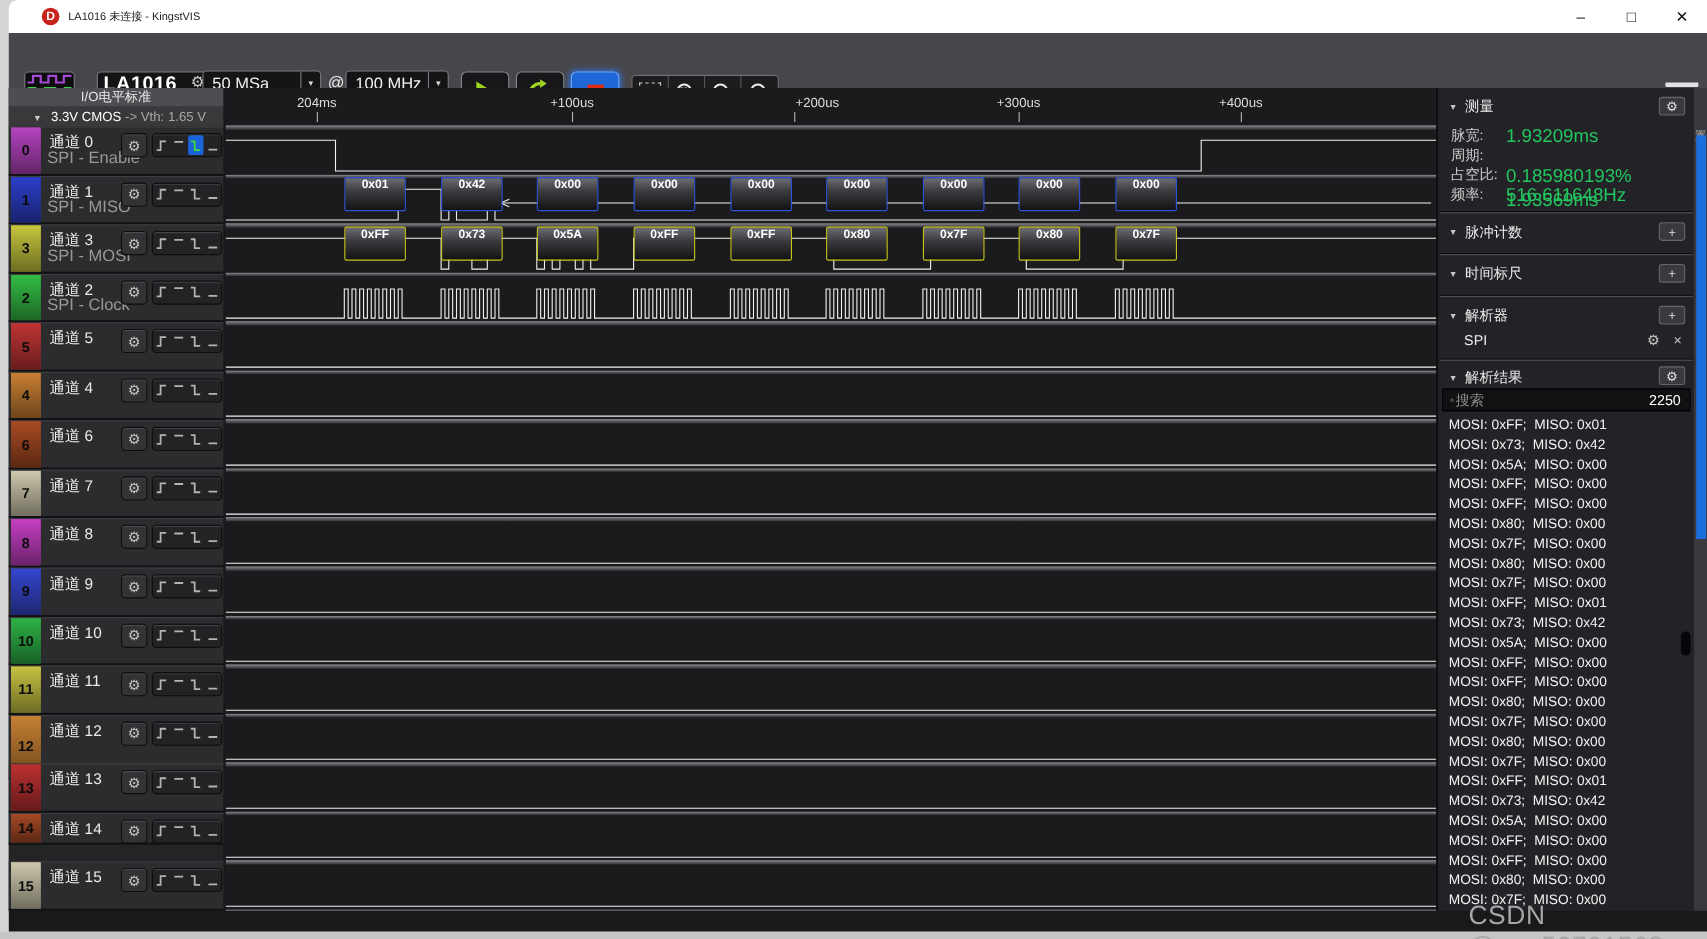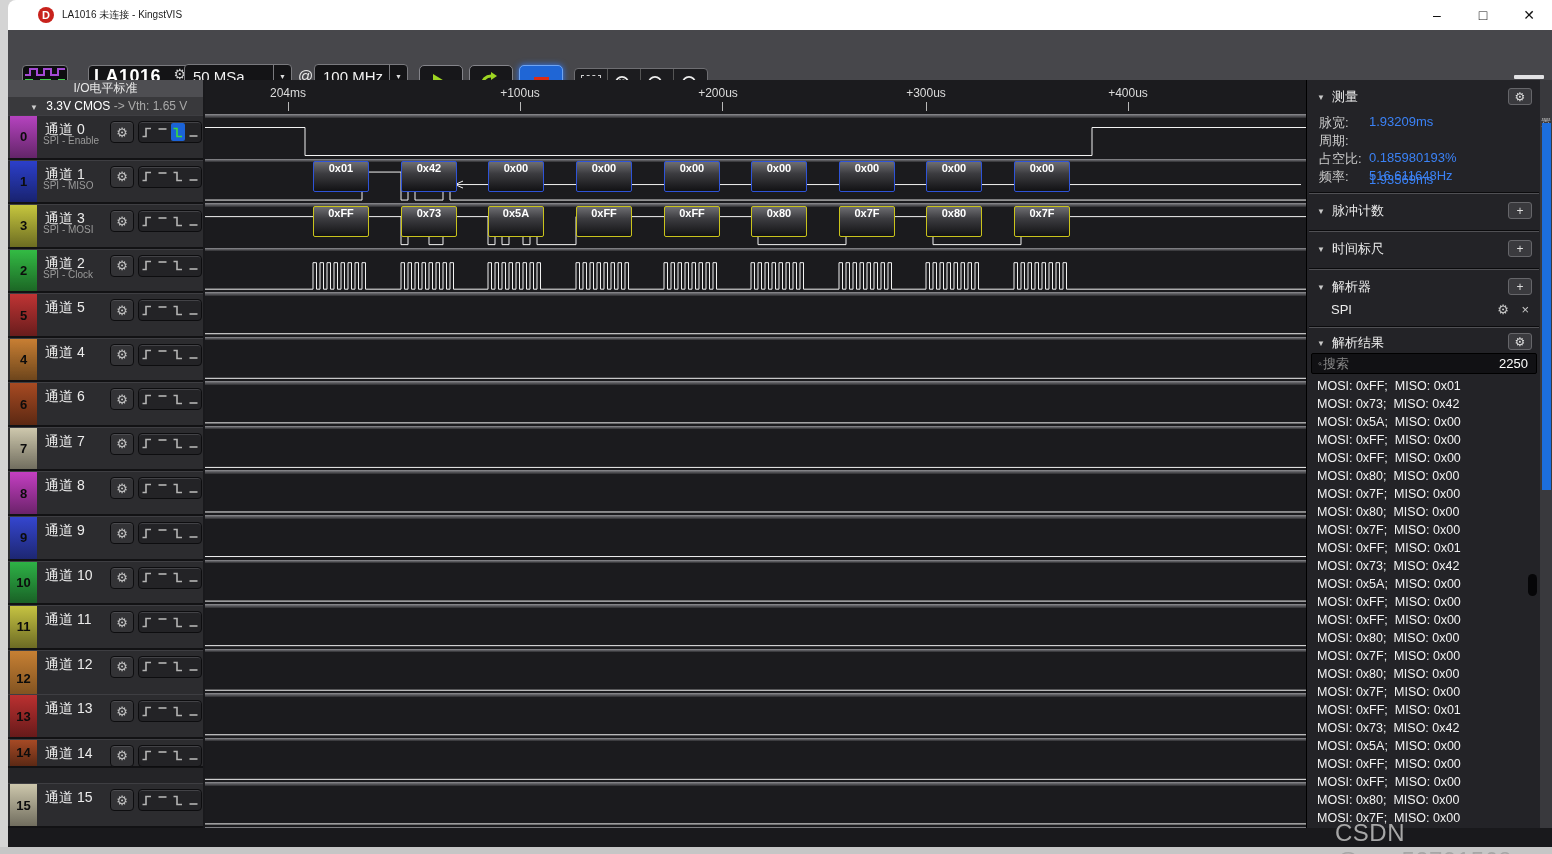--- a/index.html
+++ b/index.html
@@ -55,21 +55,21 @@
 #io-sub{left:0;top:17px;width:195px;height:18px;background:#39393c;color:#fff;
   font-size:12px;line-height:18px;padding-left:22px}
 #io-sub .caret{font-size:8px;color:#ccc;margin-right:5px}
 #io-sub .vth{color:#a8a8a8}
 .ch-row{position:absolute;left:0;width:195px;background:#2c2c2f;
   border-top:1px solid #3e3e42;border-bottom:2px solid #121214}
 .ch-tab{position:absolute;left:2px;top:0;width:27px;height:100%;
   display:flex;align-items:center;justify-content:center;
   font-size:13px;font-weight:bold;color:#0c0c0c}
 .ch-name{position:absolute;left:37px;top:5px;font-size:14px;color:#ececec}
-.ch-sub{position:absolute;left:35px;top:19px;font-size:10px;color:#999}
+.ch-sub{position:absolute;left:35px;top:19px;font-size:15px;color:#999}
 .mini-btn{position:absolute;top:5px;width:24px;height:22px;background:#333336;
   border:1px solid #0d0d0f;border-radius:4px;color:#c2c2c2;font-size:13px;
   display:flex;align-items:center;justify-content:center;box-shadow:inset 0 1px 0 #4c4c50}
 .trig-group{position:absolute;left:130px;top:5px;width:64px;height:22px;background:#232326;
   border:1px solid #0d0d0f;border-radius:4px;display:flex;align-items:center;box-shadow:inset 0 1px 0 #434347}
 .trig-cell{width:15px;height:18px;margin:0 0.5px;display:flex;align-items:center;justify-content:center;border-radius:2px}
 .trig-cell.active{background:#1b63d8}
 
 #wave{left:205px;top:80px;width:1101px;height:748px;background:#1b1b1e;overflow:hidden}
 .rail{position:absolute;left:0;width:1101px;height:3.5px;
@@ -85,21 +85,21 @@
   border-left:1px solid #000}
 .sec-head{position:absolute;left:0;width:234px;height:22px;display:flex;align-items:center;
   color:#ececec;font-size:13px;padding-left:10px}
 .sec-head .caret{font-size:8px;color:#c8c8c8;margin-right:7px}
 .sec-sep{position:absolute;left:2px;width:230px;height:2px;
   border-top:1px solid #0b0b0d;border-bottom:1px solid #505054}
 .sq-btn{position:absolute;right:8px;width:24px;height:17px;background:#3a3a3e;
   border:1px solid #66666a;border-radius:3px;color:#ddd;font-size:12px;
   display:flex;align-items:center;justify-content:center}
 .meas-label{position:absolute;left:12px;font-size:13px;color:#cdcdcd}
-.meas-value{position:absolute;left:62px;font-size:13px;color:#3b82f6}
+.meas-value{position:absolute;left:62px;font-size:17px;color:#22c55e}
 #spi-row{position:absolute;left:0;width:234px;height:20px;color:#ececec;font-size:13px}
 #spi-row .nm{position:absolute;left:24px}
 #spi-gear{position:absolute;right:32px;top:0;color:#c8c8c8;font-size:13px}
 #spi-close{position:absolute;right:12px;top:0;color:#c8c8c8;font-size:13px}
 #search-box{position:absolute;left:4px;width:226px;height:21px;background:#111114;
   border:1px solid #000;border-radius:2px;display:flex;align-items:center}
 #search-input{background:transparent;border:none;outline:none;color:#ddd;font-size:13px;
   flex:1;font-family:"Liberation Sans",sans-serif}
 #search-input::placeholder{color:#8a8a8a}
 #search-count{color:#fff;font-size:13px;padding-right:8px}
@@ -676,21 +676,21 @@
     <div class="rail" style="top: 524.16px;"></div>
     <div class="rail" style="top: 568.72px;"></div>
     <div class="rail" style="top: 613.28px;"></div>
     <div class="rail" style="top: 657.84px;"></div>
     <div class="rail" style="top: 702.4px;"></div>
     <div class="rail" style="top: 746.96px;"></div>
     <div class="tick-label" style="left: 83px;">204ms</div>
     <div class="tick-line" style="left: 83px;"></div>
     <div class="tick-label" style="left: 315px;">+100us</div>
     <div class="tick-line" style="left: 315px;"></div>
-    <div class="tick-label" style="left: 513px; text-align: center;">+200us</div>
+    <div class="tick-label" style="left: 538px; text-align: center;">+200us</div>
     <div class="tick-line" style="left: 517px;"></div>
     <div class="tick-label" style="left: 721px;">+300us</div>
     <div class="tick-line" style="left: 721px;"></div>
     <div class="tick-label" style="left: 923px;">+400us</div>
     <div class="tick-line" style="left: 923px;"></div>
     <svg width="1101" height="748">
       <polyline points="0,47.5 100,47.5 100,75.5 887,75.5 887,47.5 1101,47.5" fill="none" stroke="#f2f2f2" stroke-width="1"></polyline>
       <polyline points="0,120.06 157,120.06 157,92.06 196,92.06 196,120.06 203,120.06 203,92.06 210,92.06 210,120.06 238,120.06 238,92.06 245,92.06 245,120.06 1101,120.06" fill="none" stroke="#f2f2f2" stroke-width="1"></polyline>
       <polyline points="0,136.62 196,136.62 196,164.62 203,164.62 203,136.62 224,136.62 224,164.62 238,164.62 238,136.62 283,136.62 283,164.62 290,164.62 290,136.62 297,136.62 297,164.62 304,164.62 304,136.62 318,136.62 318,164.62 325,164.62 325,136.62 332,136.62 332,164.62 371,164.62 371,136.62 553,136.62 553,164.62 641,164.62 641,136.62 728,136.62 728,164.62 816,164.62 816,136.62 1101,136.62" fill="none" stroke="#f2f2f2" stroke-width="1"></polyline>
       <polyline points="0,209.18 108,209.18 108,182.68 111.5,182.68 111.5,209.18 115,209.18 115,182.68 118.5,182.68 118.5,209.18 122,209.18 122,182.68 125.5,182.68 125.5,209.18 129,209.18 129,182.68 132.5,182.68 132.5,209.18 136,209.18 136,182.68 139.5,182.68 139.5,209.18 143,209.18 143,182.68 146.5,182.68 146.5,209.18 150,209.18 150,182.68 153.5,182.68 153.5,209.18 157,209.18 157,182.68 160.5,182.68 160.5,209.18 196,209.18 196,182.68 199.5,182.68 199.5,209.18 203,209.18 203,182.68 206.5,182.68 206.5,209.18 210,209.18 210,182.68 213.5,182.68 213.5,209.18 217,209.18 217,182.68 220.5,182.68 220.5,209.18 224,209.18 224,182.68 227.5,182.68 227.5,209.18 231,209.18 231,182.68 234.5,182.68 234.5,209.18 238,209.18 238,182.68 241.5,182.68 241.5,209.18 245,209.18 245,182.68 248.5,182.68 248.5,209.18 283,209.18 283,182.68 286.5,182.68 286.5,209.18 290,209.18 290,182.68 293.5,182.68 293.5,209.18 297,209.18 297,182.68 300.5,182.68 300.5,209.18 304,209.18 304,182.68 307.5,182.68 307.5,209.18 311,209.18 311,182.68 314.5,182.68 314.5,209.18 318,209.18 318,182.68 321.5,182.68 321.5,209.18 325,209.18 325,182.68 328.5,182.68 328.5,209.18 332,209.18 332,182.68 335.5,182.68 335.5,209.18 371,209.18 371,182.68 374.5,182.68 374.5,209.18 378,209.18 378,182.68 381.5,182.68 381.5,209.18 385,209.18 385,182.68 388.5,182.68 388.5,209.18 392,209.18 392,182.68 395.5,182.68 395.5,209.18 399,209.18 399,182.68 402.5,182.68 402.5,209.18 406,209.18 406,182.68 409.5,182.68 409.5,209.18 413,209.18 413,182.68 416.5,182.68 416.5,209.18 420,209.18 420,182.68 423.5,182.68 423.5,209.18 459,209.18 459,182.68 462.5,182.68 462.5,209.18 466,209.18 466,182.68 469.5,182.68 469.5,209.18 473,209.18 473,182.68 476.5,182.68 476.5,209.18 480,209.18 480,182.68 483.5,182.68 483.5,209.18 487,209.18 487,182.68 490.5,182.68 490.5,209.18 494,209.18 494,182.68 497.5,182.68 497.5,209.18 501,209.18 501,182.68 504.5,182.68 504.5,209.18 508,209.18 508,182.68 511.5,182.68 511.5,209.18 546,209.18 546,182.68 549.5,182.68 549.5,209.18 553,209.18 553,182.68 556.5,182.68 556.5,209.18 560,209.18 560,182.68 563.5,182.68 563.5,209.18 567,209.18 567,182.68 570.5,182.68 570.5,209.18 574,209.18 574,182.68 577.5,182.68 577.5,209.18 581,209.18 581,182.68 584.5,182.68 584.5,209.18 588,209.18 588,182.68 591.5,182.68 591.5,209.18 595,209.18 595,182.68 598.5,182.68 598.5,209.18 634,209.18 634,182.68 637.5,182.68 637.5,209.18 641,209.18 641,182.68 644.5,182.68 644.5,209.18 648,209.18 648,182.68 651.5,182.68 651.5,209.18 655,209.18 655,182.68 658.5,182.68 658.5,209.18 662,209.18 662,182.68 665.5,182.68 665.5,209.18 669,209.18 669,182.68 672.5,182.68 672.5,209.18 676,209.18 676,182.68 679.5,182.68 679.5,209.18 683,209.18 683,182.68 686.5,182.68 686.5,209.18 721,209.18 721,182.68 724.5,182.68 724.5,209.18 728,209.18 728,182.68 731.5,182.68 731.5,209.18 735,209.18 735,182.68 738.5,182.68 738.5,209.18 742,209.18 742,182.68 745.5,182.68 745.5,209.18 749,209.18 749,182.68 752.5,182.68 752.5,209.18 756,209.18 756,182.68 759.5,182.68 759.5,209.18 763,209.18 763,182.68 766.5,182.68 766.5,209.18 770,209.18 770,182.68 773.5,182.68 773.5,209.18 809,209.18 809,182.68 812.5,182.68 812.5,209.18 816,209.18 816,182.68 819.5,182.68 819.5,209.18 823,209.18 823,182.68 826.5,182.68 826.5,209.18 830,209.18 830,182.68 833.5,182.68 833.5,209.18 837,209.18 837,182.68 840.5,182.68 840.5,209.18 844,209.18 844,182.68 847.5,182.68 847.5,209.18 851,209.18 851,182.68 854.5,182.68 854.5,209.18 858,209.18 858,182.68 861.5,182.68 861.5,209.18 1101,209.18" fill="none" stroke="#f2f2f2" stroke-width="1"></polyline>

